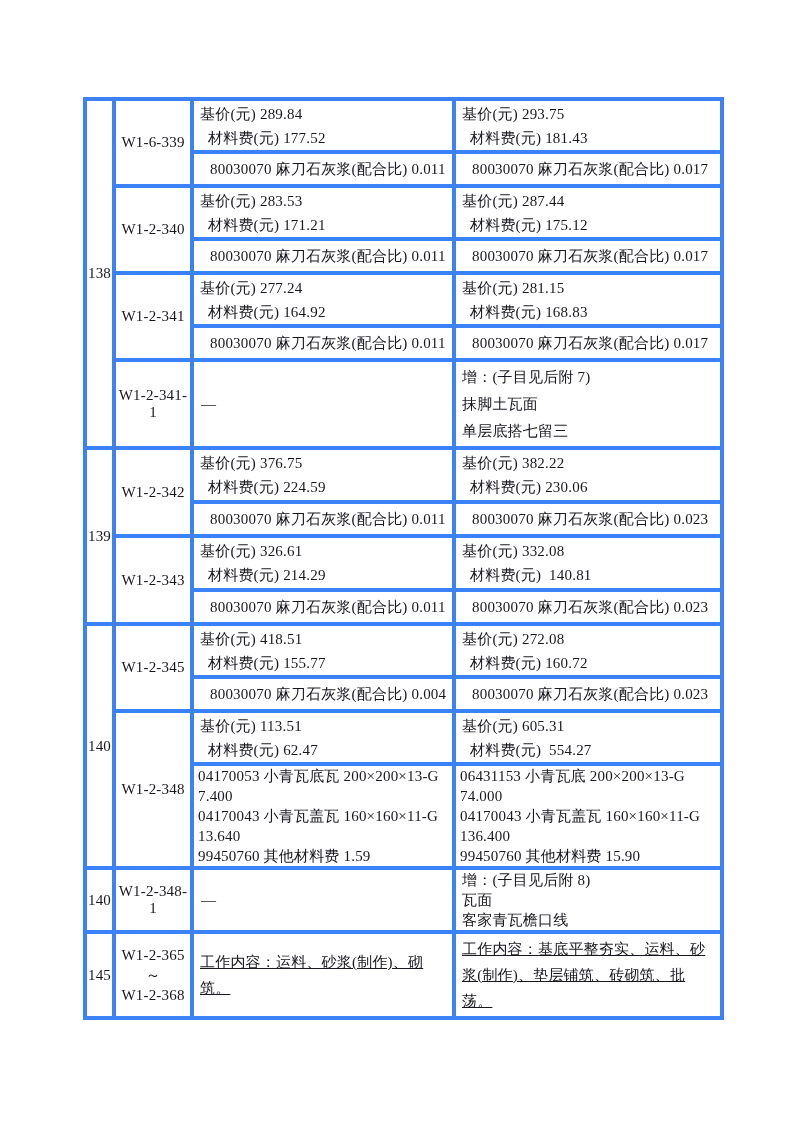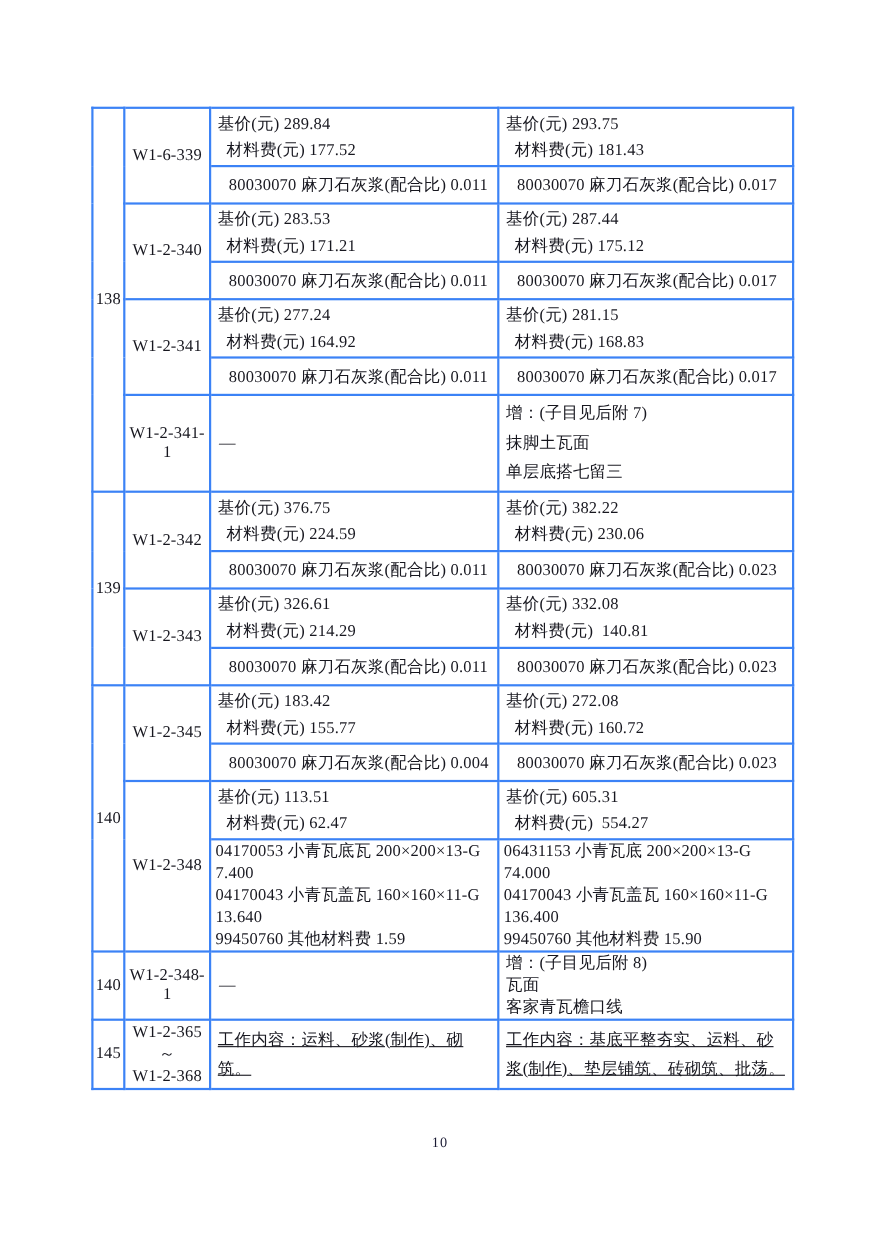--- a/index.html
+++ b/index.html
@@ -14,21 +14,21 @@
   }
   table.price-table{
     position:absolute;left:83px;top:97px;
     border-collapse:collapse;
     table-layout:fixed;
     width:638px;
     font-size:15px;
     letter-spacing:.2px;
   }
   .price-table td{
-    border:2px solid #3b82f6;
+    border:4px solid #3b82f6;
     padding:0;
     vertical-align:middle;
     overflow:hidden;
   }
   col.c1{width:29px;}
   col.c2{width:78px;}
   col.c3{width:262px;}
   col.c4{width:268px;}
   tr.h53{height:53px;}
   tr.h34{height:34px;}
@@ -155,21 +155,21 @@
       </tr>
       <tr class="h34">
         <td class="detailcell">80030070 麻刀石灰浆(配合比) 0.011</td>
         <td class="detailcell">80030070 麻刀石灰浆(配合比) 0.023</td>
       </tr>
 
       <tr class="h53">
         <td class="pagecell" rowspan="4">140</td>
         <td class="codecell" rowspan="2">W1-2-345</td>
         <td class="pricecell">
-          <div class="ln">基价(元) 183.42</div>
+          <div class="ln">基价(元) 418.51</div>
           <div class="ln ind">材料费(元) 155.77</div>
         </td>
         <td class="pricecell">
           <div class="ln">基价(元) 272.08</div>
           <div class="ln ind">材料费(元) 160.72</div>
         </td>
       </tr>
       <tr class="h34">
         <td class="detailcell">80030070 麻刀石灰浆(配合比) 0.004</td>
         <td class="detailcell">80030070 麻刀石灰浆(配合比) 0.023</td>
@@ -219,14 +219,13 @@
           <div>W1-2-365</div>
           <div>～</div>
           <div>W1-2-368</div>
         </td>
         <td class="workcell">工作内容：运料、砂浆(制作)、砌筑。</td>
         <td class="workcell">工作内容：基底平整夯实、运料、砂浆(制作)、垫层铺筑、砖砌筑、批荡。</td>
       </tr>
     </tbody>
   </table>
 
-  <div class="page-number">10</div>
 </div>
 
 </body></html>

